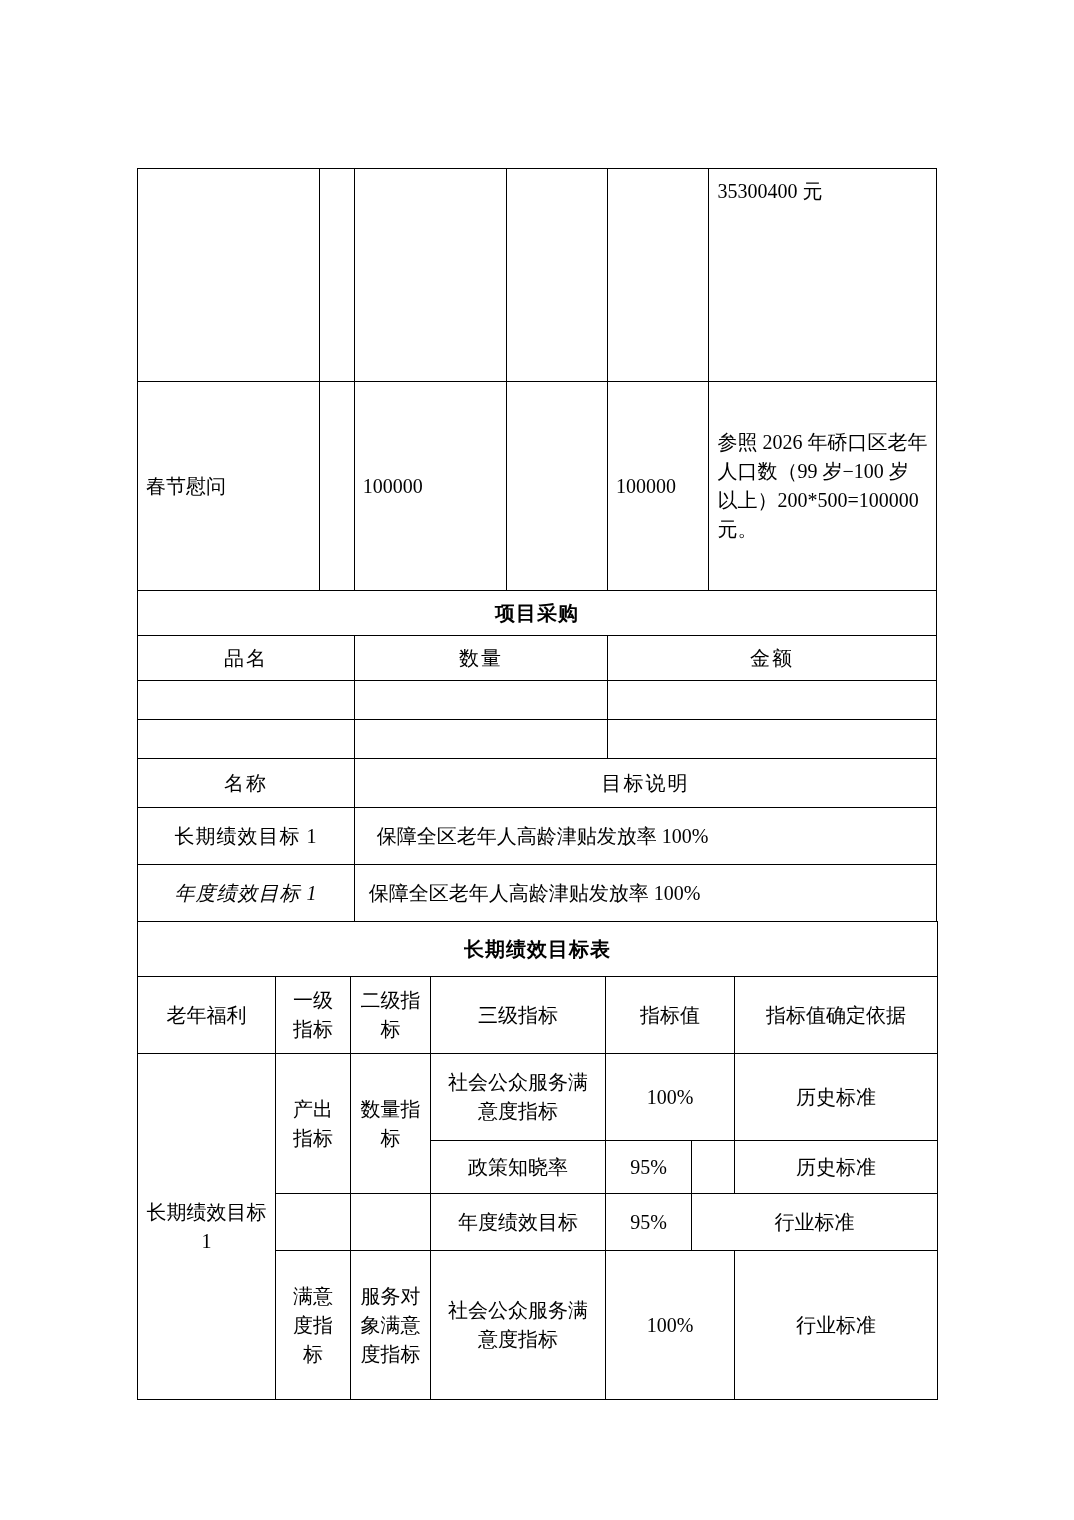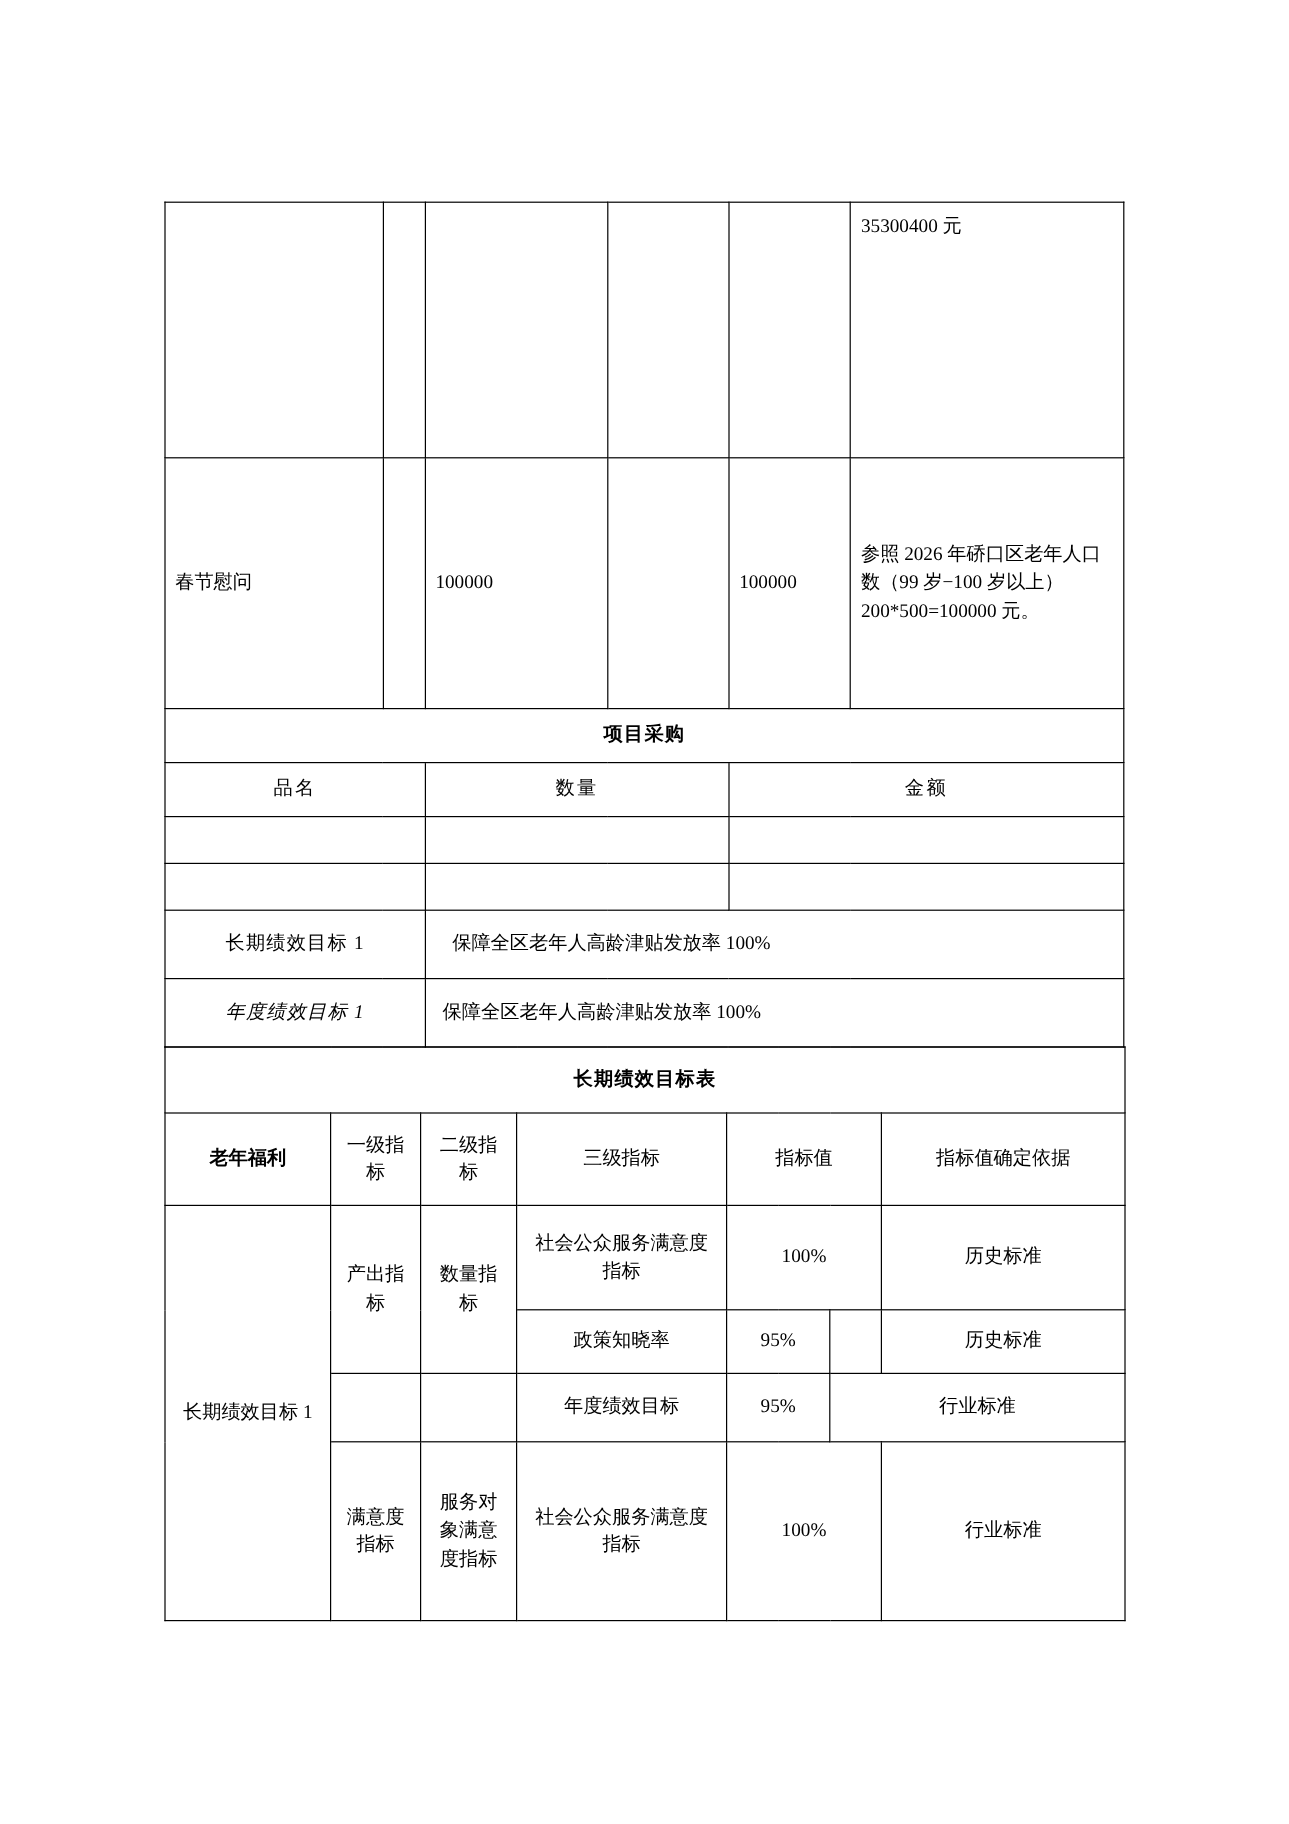--- a/index.html
+++ b/index.html
@@ -21,21 +21,21 @@
     width: 800px;
   }
   table.doc {
     border-collapse: collapse;
     width: 800px;
     table-layout: fixed;
   }
   table.doc td {
     border: 1px solid #000000;
     padding: 4px 8px;
-    font-size: 16px;
+    font-size: 20px;
     line-height: 1.45;
     vertical-align: middle;
     word-wrap: break-word;
   }
   .c-center { text-align: center; }
   .c-left { text-align: left; }
   .bold-title {
     font-weight: bold;
     font-size: 18px;
     letter-spacing: 1px;
@@ -91,20 +91,24 @@
       <td colspan="2" class="row-blank"></td>
       <td colspan="2" class="row-blank"></td>
       <td colspan="2" class="row-blank"></td>
     </tr>
     <tr>
       <td colspan="2" class="row-blank"></td>
       <td colspan="2" class="row-blank"></td>
       <td colspan="2" class="row-blank"></td>
     </tr>
     <tr>
+      <td colspan="2" class="c-center spaced" style="height:40px;">名称</td>
+      <td colspan="4" class="c-center spaced" style="height:40px;">目标说明</td>
+    </tr>
+    <tr>
       <td colspan="2" class="c-center small-gap" style="height:48px;">长期绩效目标 1</td>
       <td colspan="4" class="c-left" style="height:48px; padding-left:22px;">保障全区老年人高龄津贴发放率 100%</td>
     </tr>
     <tr>
       <td colspan="2" class="c-center small-gap" style="height:48px;font-style:italic;">年度绩效目标 1</td>
       <td colspan="4" class="c-left" style="height:48px; padding-left:14px;">保障全区老年人高龄津贴发放率 100%</td>
     </tr>
   </tbody>
     </table>
 
@@ -117,21 +121,21 @@
       <col style="width:43px">
       <col style="width:43px">
       <col style="width:43px">
       <col style="width:203px">
     </colgroup>
     <tbody>
         <tr>
       <td colspan="8" class="c-center bold-title" style="height:46px;">长期绩效目标表</td>
     </tr>
     <tr>
-      <td class="c-center" style="height:68px;font-weight:bold;">老年福利</td>
+      <td class="c-center" style="height:68px;">老年福利</td>
       <td class="c-center">一级指标</td>
       <td class="c-center">二级指标</td>
       <td class="c-center">三级指标</td>
       <td colspan="3" class="c-center">指标值</td>
       <td class="c-center">指标值确定依据</td>
     </tr>
     <tr>
       <td rowspan="4" class="c-center">长期绩效目标 1</td>
       <td rowspan="2" class="c-center">产出指标</td>
       <td rowspan="2" class="c-center">数量指标</td>

